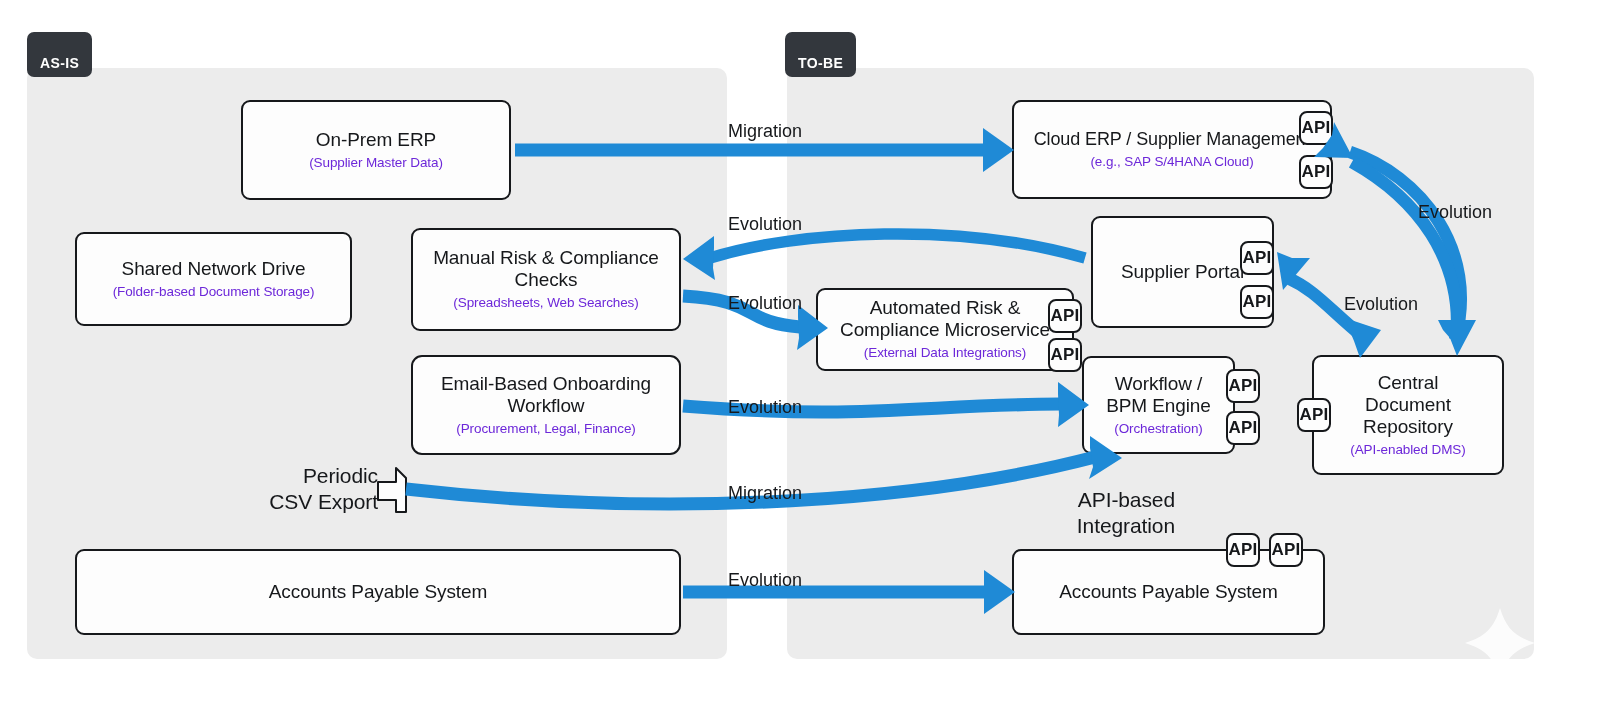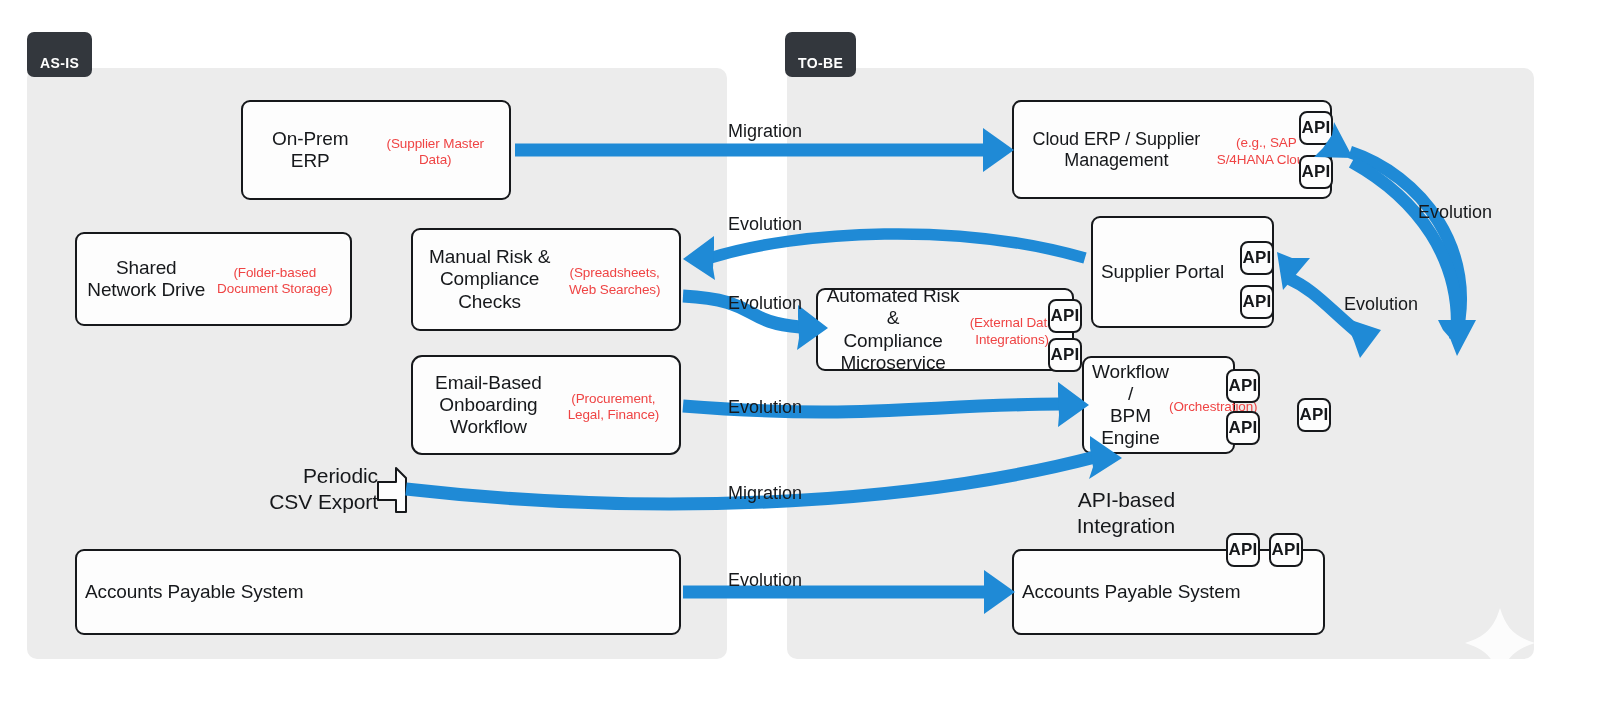--- a/index.html
+++ b/index.html
@@ -48,36 +48,36 @@
   }
 
   
   .node {
     position: absolute;
     background: #fdfdfd;
     border: 2.4px solid #16181b;
     border-radius: 9px;
     box-sizing: border-box;
     display: flex;
-    flex-direction: row;
+    flex-direction: column;
     align-items: center;
-    justify-content: space-between;
+    justify-content: center;
     text-align: center;
     z-index: 20;
     padding: 4px 8px;
   }
   .node .title {
     font-size: 19px;
     color: #16181b;
     line-height: 1.16;
     letter-spacing: -0.1px;
   }
   .node .sub {
     font-size: 13.5px;
-    color: #ef4444;
+    color: #6d28d9;
     line-height: 1.2;
     margin-top: 4px;
     letter-spacing: -0.1px;
   }
 
   
   .api {
     position: absolute;
     width: 34px;
     height: 34px;
@@ -252,20 +252,24 @@
   <div class="api" style="left:1048px; top:299px;">API</div>
   <div class="api" style="left:1048px; top:338px;">API</div>
 
   <div class="node" style="left:1082px; top:356px; width:153px; height:98px;">
     <div class="title">Workflow /<br>BPM Engine</div>
     <div class="sub">(Orchestration)</div>
   </div>
   <div class="api" style="left:1226px; top:369px;">API</div>
   <div class="api" style="left:1226px; top:411px;">API</div>
 
+  <div class="node" style="left:1312px; top:355px; width:192px; height:120px;">
+    <div class="title">Central<br>Document<br>Repository</div>
+    <div class="sub">(API-enabled DMS)</div>
+  </div>
   <div class="api" style="left:1297px; top:398px;">API</div>
 
   <div class="node" style="left:1012px; top:549px; width:313px; height:86px;">
     <div class="title">Accounts Payable System</div>
   </div>
   <div class="api" style="left:1226px; top:533px;">API</div>
   <div class="api" style="left:1269px; top:533px;">API</div>
 
   <div class="flabel" style="left:1055px; top:487px; width:120px;">API-based<br>Integration</div>
 

